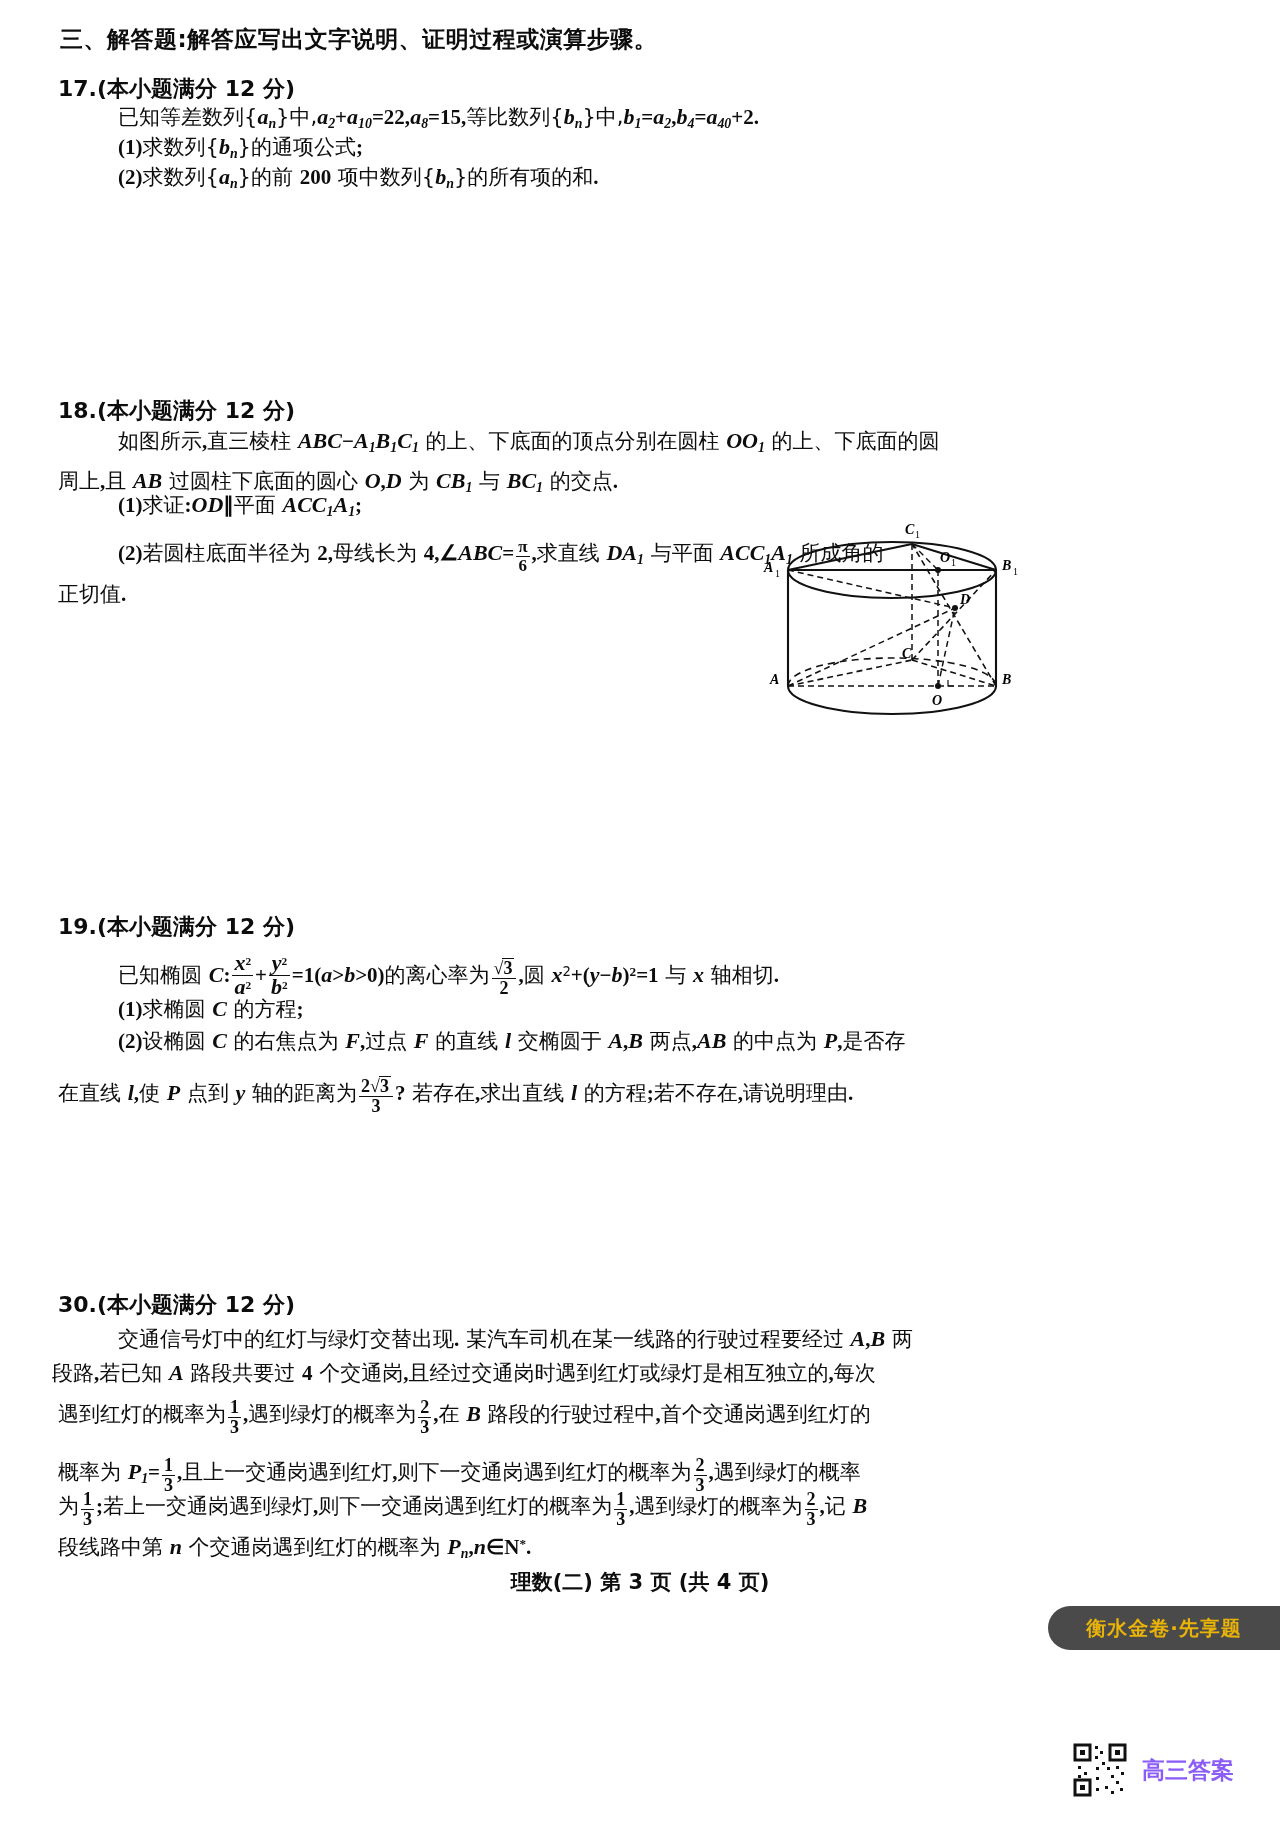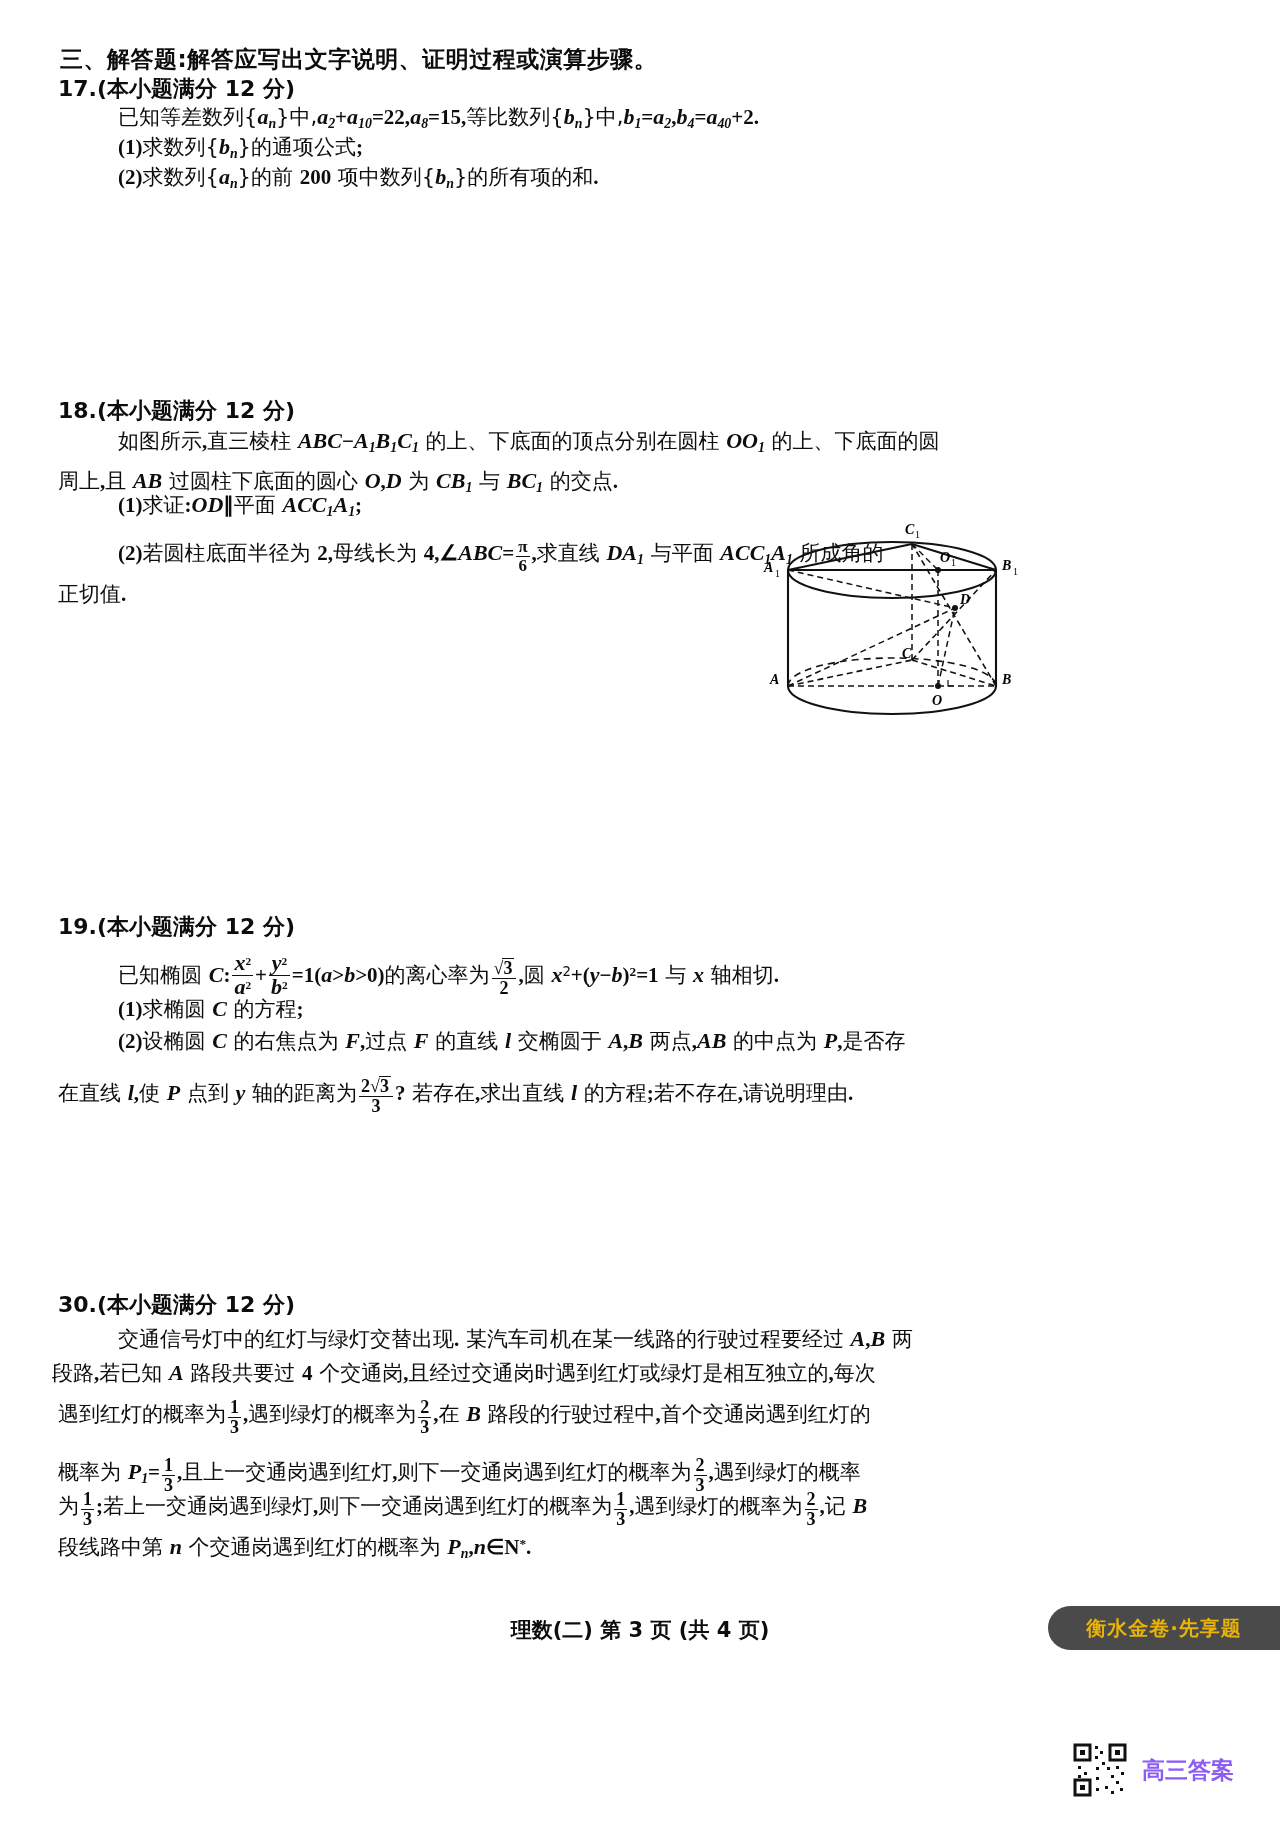--- a/index.html
+++ b/index.html
@@ -9,21 +9,21 @@
     background:#ffffff;
     font-family:"Liberation Serif", serif;
     color:#0d0d0d;
     position:relative;
     overflow:hidden;
   }
   .page { position:absolute; left:0; top:0; width:1280px; height:1830px; }
 
   
   .sec-head {
-    position:absolute; left:60px; top:44px;
+    position:absolute; left:60px; top:24px;
     font-family:"DejaVu Sans", sans-serif;
     font-weight:bold;
     font-size:23px;
     letter-spacing:0.5px;
     white-space:nowrap;
   }
   .prob-head {
     position:absolute; left:58px;
     font-size:22px;
     font-family:"DejaVu Sans", sans-serif;
@@ -251,21 +251,21 @@
   </div>
 
   <div class="body-line" style="left:58px; top:1490px;">
     为<span class="frac big"><span class="n">1</span><span class="d">3</span></span><span class="num">;</span>若上一交通岗遇到绿灯<span class="num">,</span>则下一交通岗遇到红灯的概率为<span class="frac big"><span class="n">1</span><span class="d">3</span></span><span class="num">,</span>遇到绿灯的概率为<span class="frac big"><span class="n">2</span><span class="d">3</span></span><span class="num">,</span>记 <i class="m">B</i>
   </div>
 
   <div class="body-line" style="left:58px; top:1536px;">
     段线路中第 <i class="m">n</i> 个交通岗遇到红灯的概率为 <i class="m">P<sub>n</sub></i><span class="num">,</span><i class="m">n</i><span class="num">∈</span><b style="font-family:'Liberation Serif',serif;">N</b><span class="num"><sup>*</sup>.</span>
   </div>
 
-  <div class="footer-center" style="top:1616px;">理数(二) 第 3 页 (共 4 页)</div>
+  <div class="footer-center" style="top:1568px;">理数(二) 第 3 页 (共 4 页)</div>
 
   <div class="brand-box" style="top:1606px;">衡水金卷·先享题</div>
 
   <div class="qr-wrap" style="right:46px; top:1742px;">
     <div class="qr">
       <svg width="56" height="56" viewBox="0 0 56 56">
         <rect x="0" y="0" width="56" height="56" fill="#ffffff"></rect>
         <rect x="3" y="3" width="15" height="15" fill="none" stroke="#111" stroke-width="3"></rect>
         <rect x="8" y="8" width="5" height="5" fill="#111"></rect>
         <rect x="38" y="3" width="15" height="15" fill="none" stroke="#111" stroke-width="3"></rect>

